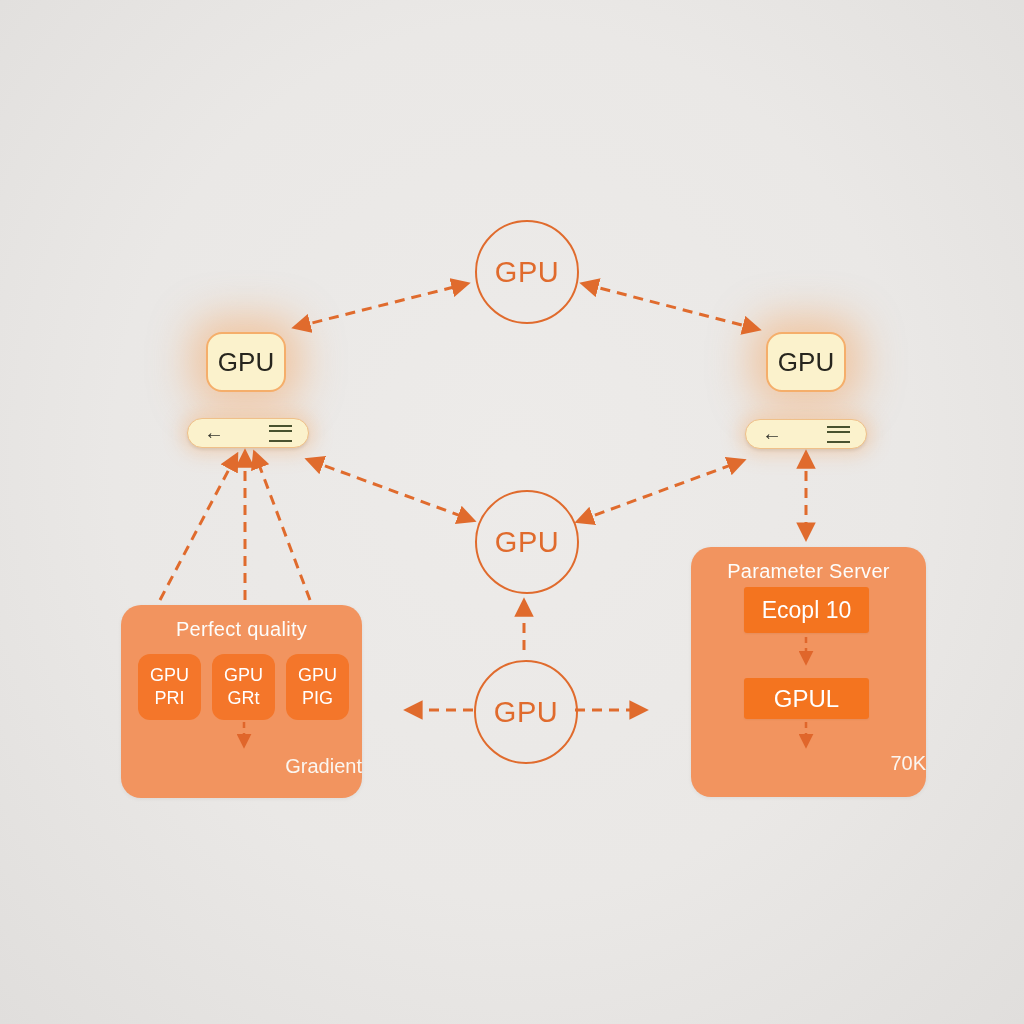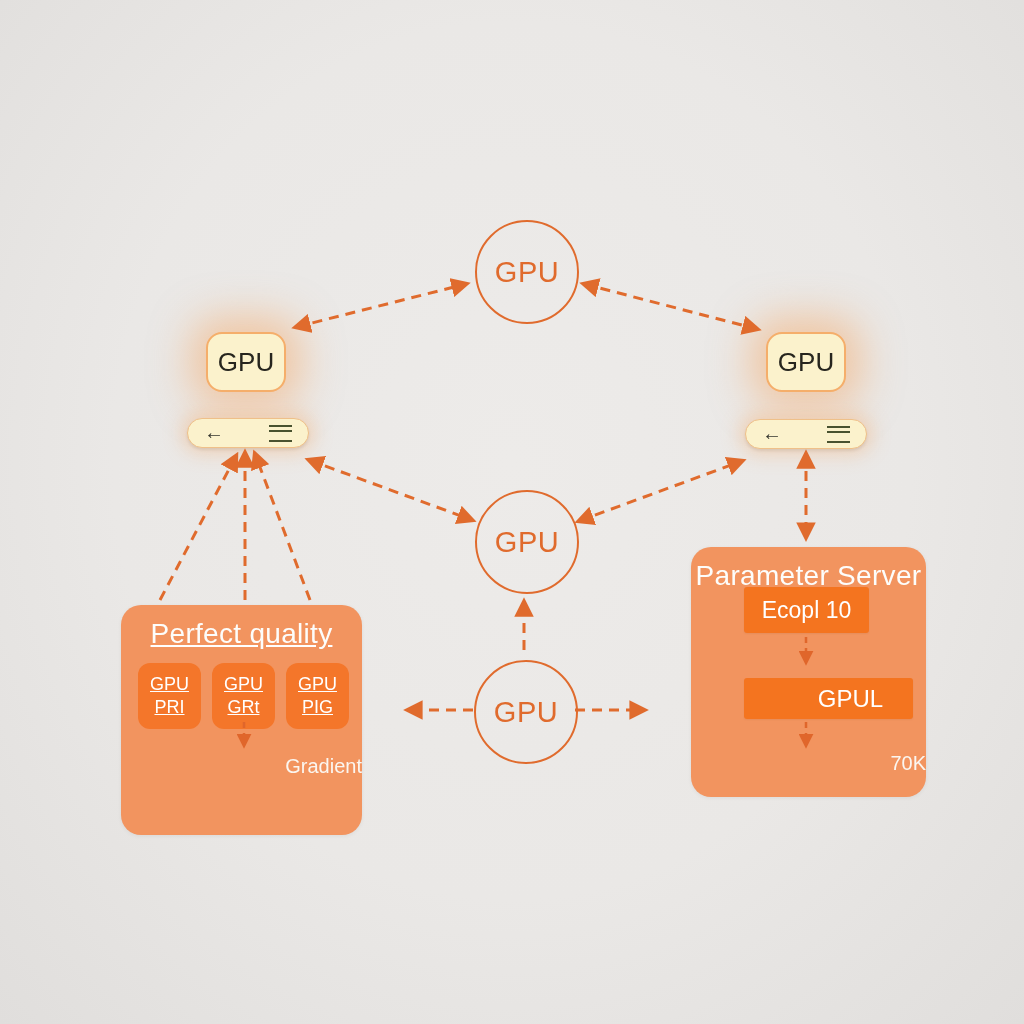--- a/index.html
+++ b/index.html
@@ -28,21 +28,21 @@
     position:absolute;width:122px;height:30px;background:#FBF2CC;
     border:1.5px solid #EFC089;border-radius:16px;box-sizing:border-box;
     display:flex;align-items:center;justify-content:space-between;padding:0 16px;
     box-shadow:0 0 18px 6px rgba(245,168,102,.35), 0 2px 3px rgba(0,0,0,.10);
   }
   .back-glyph{font-size:20px;color:#33342C;line-height:1;transform:translateY(-1px);}
   .menu-icon{width:23px;height:13px;border-top:2.5px solid #49522F;border-bottom:2.5px solid #49522F;position:relative;}
   .menu-icon::after{content:'';position:absolute;left:0;right:0;top:3px;height:2.5px;background:#49522F;}
   
   .panel{position:absolute;background:#F2945F;border-radius:20px;color:#FFFFFF;box-shadow:0 1px 4px rgba(0,0,0,.06);}
-  .panel-title{text-align:center;font-size:28px;padding-top:13px;letter-spacing:.3px;color:#FDFDFB;}
+  .panel-title{text-align:center;font-size:20px;padding-top:13px;letter-spacing:.3px;color:#FDFDFB;}
   .gpu-row{display:flex;gap:11px;padding:13px 0 0 17px;}
   .gpu-cell{
     width:63px;height:66px;background:#F4762A;border-radius:12px;color:#fff;
     display:flex;flex-direction:column;align-items:center;justify-content:center;
     font-size:18px;line-height:1.3;font-weight:500;
   }
   .panel-footer{position:absolute;left:0;width:100%;text-align:right;font-size:20px;line-height:1.3;color:#FBF6F0;}
   .rp-box{
     position:absolute;left:53px;width:125px;background:#F4741F;border-radius:3px;color:#fff;
     display:flex;align-items:center;justify-content:center;box-shadow:0 1px 2px rgba(0,0,0,.05);
@@ -73,21 +73,21 @@
 
   <div class="pill" style="left:178px;top:418px;">
     <span class="back-glyph">←</span>
     <span class="menu-icon"></span>
   </div>
   <div class="pill" style="left:736px;top:419px;">
     <span class="back-glyph">←</span>
     <span class="menu-icon"></span>
   </div>
 
-  <div class="panel" style="left:112px;top:605px;width:241px;height:230px;text-decoration:underline;">
+  <div class="panel" style="left:112px;top:605px;width:241px;height:193px;">
     <div class="panel-title">Perfect quality</div>
     <div class="gpu-row">
       <div class="gpu-cell">
         <span>GPU</span>
         <span>PRI</span>
       </div>
       <div class="gpu-cell">
         <span>GPU</span>
         <span>GRt</span>
       </div>
@@ -99,21 +99,21 @@
     <div class="panel-footer" style="top:148px;">
       <div>Gradient</div>
     </div>
   </div>
 
   <div class="panel" style="left:682px;top:547px;width:235px;height:250px;">
     <div class="panel-title">Parameter Server</div>
     <div class="rp-box" style="top:40px;height:46px;font-size:23px;">
       <span>Ecopl 10</span>
     </div>
-    <div class="rp-box" style="top:131px;height:41px;font-size:24px;padding-left:44px;">
+    <div class="rp-box" style="top:131px;height:41px;font-size:24px;">
       <span>GPUL</span>
     </div>
     <div class="panel-footer" style="top:203px;">
       <div>70K</div>
     </div>
   </div>
 
   <svg class="wires" width="1024" height="1024" viewBox="0 0 1024 1024">
     <defs>
       <marker id="ah" viewBox="0 0 10 10" refX="7.5" refY="5" markerWidth="6.5" markerHeight="6.5" orient="auto-start-reverse">

